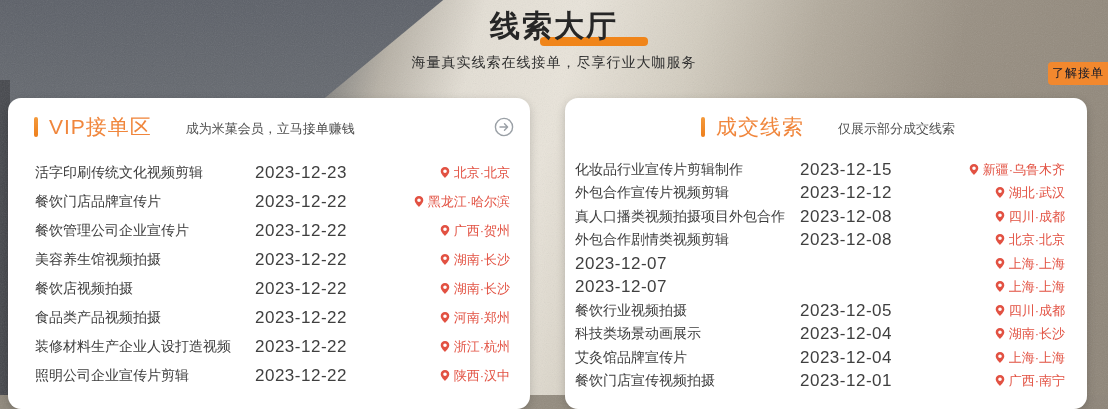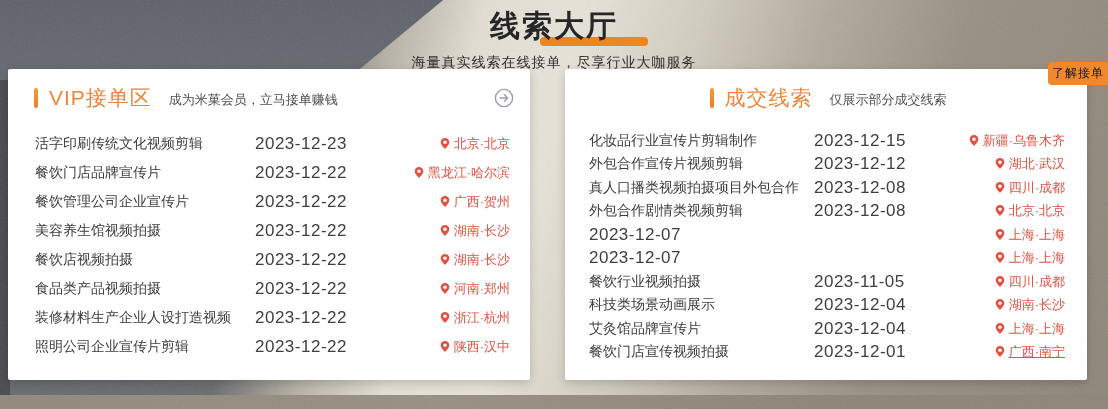--- a/index.html
+++ b/index.html
@@ -42,43 +42,43 @@
 
   .cta-btn {
     position:absolute; right:0; top:62px; z-index:4;
     width:60px; height:23px; line-height:23px; text-align:center;
     background:#f2882e; color:#0f172a; font-size:12px;
     border:none; border-radius:4px 0 0 4px; cursor:pointer; letter-spacing:1px;
   }
 
   
   .panel {
-    position:absolute; top:69px; width:522px; height:311px; z-index:3;
-    background:#fff; border-radius:2px;
+    position:absolute; top:98px; width:522px; height:311px; z-index:3;
+    background:#fff; border-radius:13px;
     box-shadow:0 3px 10px rgba(0,0,0,0.18);
   }
   .panel.left  { left:8px; }
   .panel.right { left:565px; }
 
   .panel-header { display:flex; align-items:center; padding:15px 16px 0 26px; }
   .panel.right .panel-header { padding-left:20px;justify-content:center; }
   .accent-bar {
     width:4px; height:20px; border-radius:2px; margin-right:11px;
     background:linear-gradient(180deg,#f49a3c,#ee7f1c);
   }
   .panel-title { font-size:21px; color:#f0863c; letter-spacing:1px; }
-  .panel-sub { margin-left:17px; font-size:13px; color:#4f4f4f; padding-top:4px; }
+  .panel-sub { margin-left:34px; font-size:13px; color:#4f4f4f; padding-top:4px; }
   .header-spacer { flex:1; }
   .more-btn { width:20px; height:20px; cursor:pointer; background:none; border:none; padding:0; }
 
   
   .rows { position:absolute; left:0; right:0; top:60px; bottom:0; }
   .row { display:flex; align-items:center; cursor:pointer; }
   .panel.left  .row { height:29px; padding:0 20px 0 27px; }
-  .panel.right .row { height:23.5px; padding:0 22px 0 24px; }
+  .panel.right .row { height:23.5px; padding:0 22px 0 10px; }
   .row-title { width:220px; font-size:14px; color:#3d3d3d; white-space:nowrap; overflow:hidden; }
   .panel.right .row-title { width:225px; }
   .row-date  { width:130px; font-size:17px; color:#3f3f3f; letter-spacing:0.5px; }
   .row-loc   { flex:1; text-align:right; font-size:13px; color:#e25142; white-space:nowrap; }
   .pin { display:inline-block; vertical-align:-2px; margin-right:3px; }
 </style>
 </head>
 <body>
 
 <div class="bg-base"></div>
@@ -233,21 +233,21 @@
 
       <div class="row">
         <span class="row-date">2023-12-07</span>
         <span class="row-loc" style="color: rgb(226, 81, 66);"><svg class="pin" width="12" height="13" viewBox="0 0 12 13">
             <path d="M6 1 C3.5 1 1.7 2.9 1.7 5.3 C1.7 8.1 6 12 6 12 C6 12 10.3 8.1 10.3 5.3 C10.3 2.9 8.5 1 6 1 Z M6 7 A1.8 1.8 0 1 1 6 3.4 A1.8 1.8 0 0 1 6 7 Z" fill="#e25142"></path>
           </svg><span>上海·上海</span></span>
       </div>
 
       <div class="row">
         <span class="row-title">餐饮行业视频拍摄</span>
-        <span class="row-date">2023-11-05</span>
+        <span class="row-date">2023-12-05</span>
         <span class="row-loc" style="color: rgb(226, 81, 66);"><svg class="pin" width="12" height="13" viewBox="0 0 12 13">
             <path d="M6 1 C3.5 1 1.7 2.9 1.7 5.3 C1.7 8.1 6 12 6 12 C6 12 10.3 8.1 10.3 5.3 C10.3 2.9 8.5 1 6 1 Z M6 7 A1.8 1.8 0 1 1 6 3.4 A1.8 1.8 0 0 1 6 7 Z" fill="#e25142"></path>
           </svg><span>四川·成都</span></span>
       </div>
 
       <div class="row">
         <span class="row-title">科技类场景动画展示</span>
         <span class="row-date">2023-12-04</span>
         <span class="row-loc" style="color: rgb(226, 81, 66);"><svg class="pin" width="12" height="13" viewBox="0 0 12 13">
             <path d="M6 1 C3.5 1 1.7 2.9 1.7 5.3 C1.7 8.1 6 12 6 12 C6 12 10.3 8.1 10.3 5.3 C10.3 2.9 8.5 1 6 1 Z M6 7 A1.8 1.8 0 1 1 6 3.4 A1.8 1.8 0 0 1 6 7 Z" fill="#e25142"></path>
@@ -258,18 +258,18 @@
         <span class="row-title">艾灸馆品牌宣传片</span>
         <span class="row-date">2023-12-04</span>
         <span class="row-loc" style="color: rgb(226, 81, 66);"><svg class="pin" width="12" height="13" viewBox="0 0 12 13">
             <path d="M6 1 C3.5 1 1.7 2.9 1.7 5.3 C1.7 8.1 6 12 6 12 C6 12 10.3 8.1 10.3 5.3 C10.3 2.9 8.5 1 6 1 Z M6 7 A1.8 1.8 0 1 1 6 3.4 A1.8 1.8 0 0 1 6 7 Z" fill="#e25142"></path>
           </svg><span>上海·上海</span></span>
       </div>
 
       <div class="row">
         <span class="row-title">餐饮门店宣传视频拍摄</span>
         <span class="row-date">2023-12-01</span>
-        <span class="row-loc" style="color: rgb(226, 81, 66); text-decoration: underline;"><svg class="pin" width="12" height="13" viewBox="0 0 12 13">
+        <span class="row-loc" style="color: rgb(226, 81, 66);"><svg class="pin" width="12" height="13" viewBox="0 0 12 13">
             <path d="M6 1 C3.5 1 1.7 2.9 1.7 5.3 C1.7 8.1 6 12 6 12 C6 12 10.3 8.1 10.3 5.3 C10.3 2.9 8.5 1 6 1 Z M6 7 A1.8 1.8 0 1 1 6 3.4 A1.8 1.8 0 0 1 6 7 Z" fill="#e25142"></path>
           </svg><span>广西·南宁</span></span>
       </div>
     </div>
 </section>
 
 </body></html>

